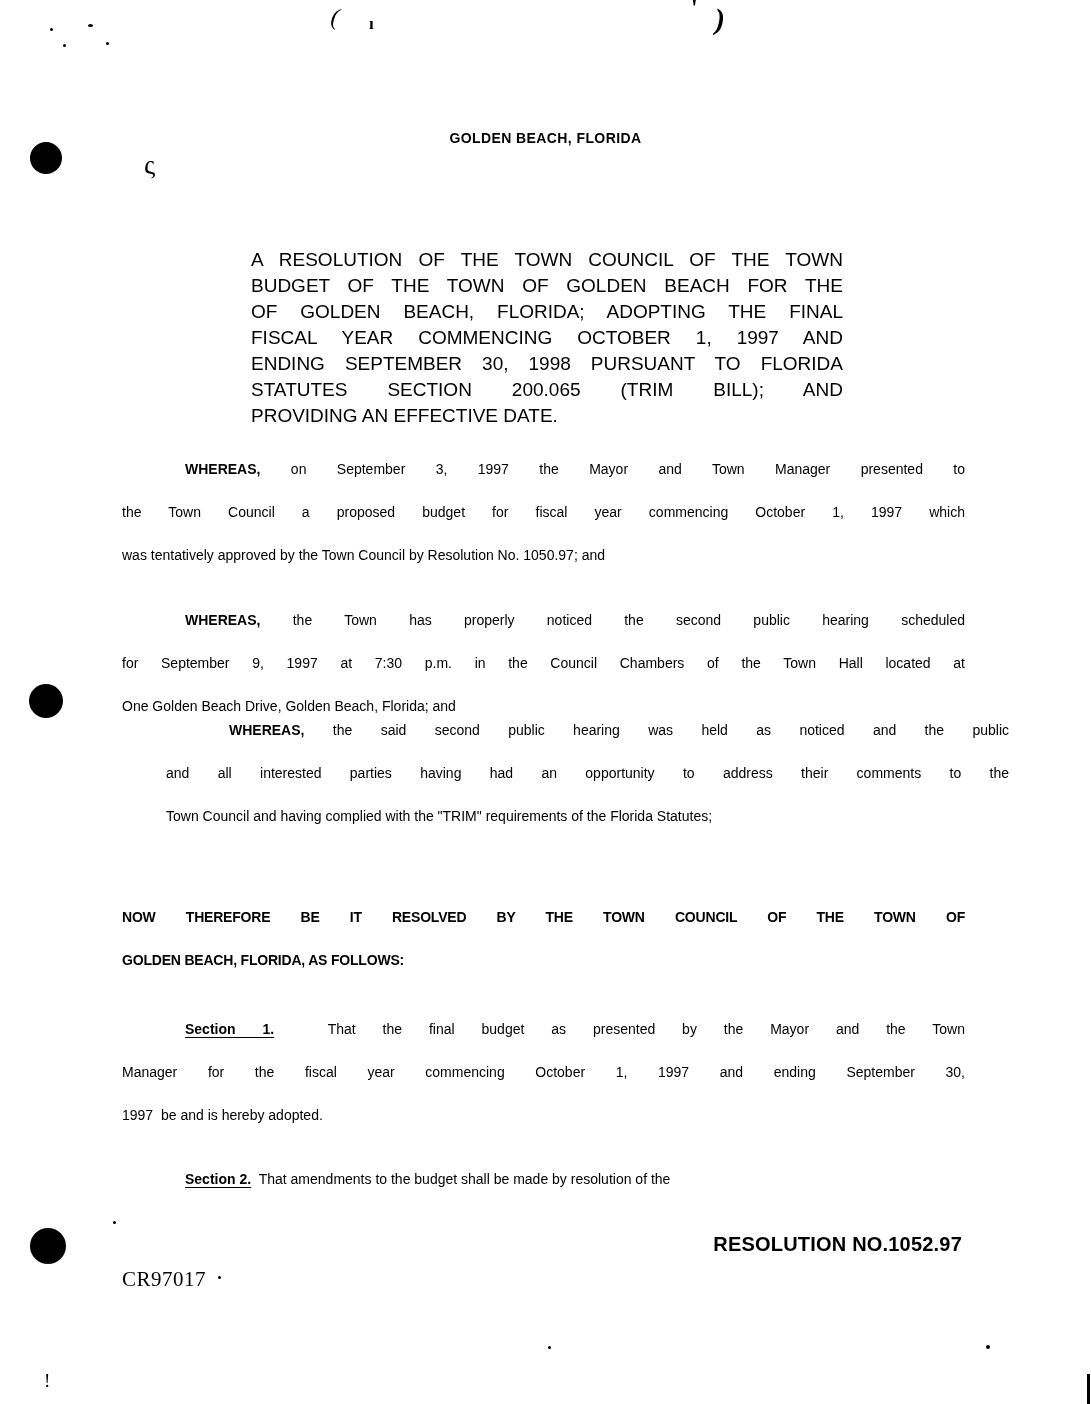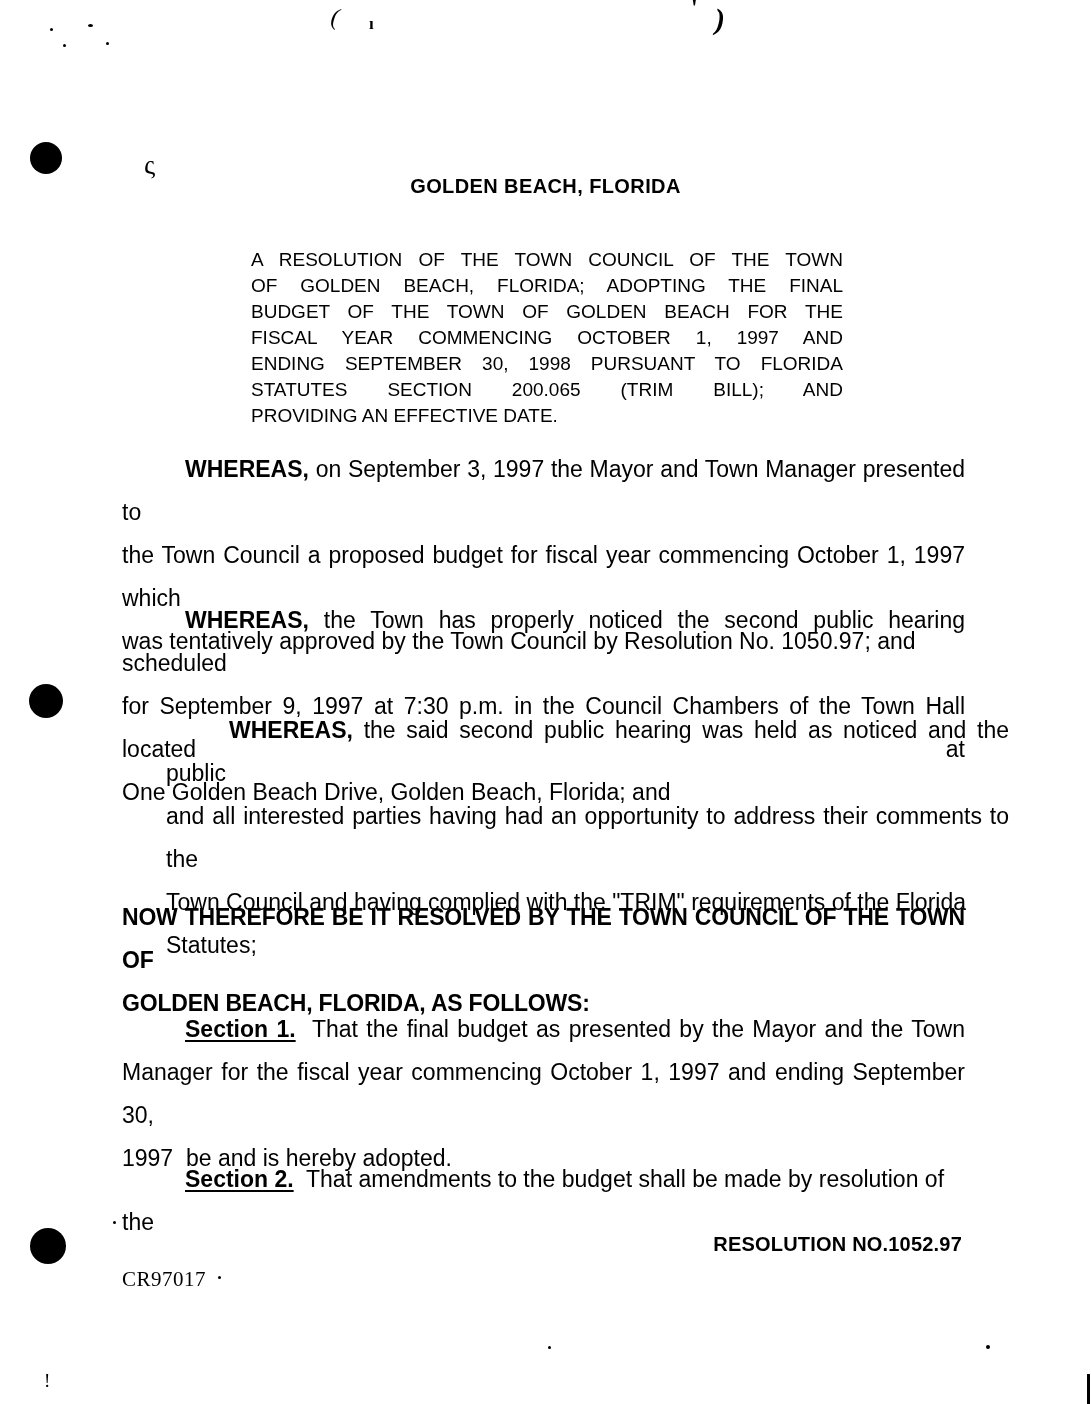--- a/index.html
+++ b/index.html
@@ -8,34 +8,34 @@
     width:1091px;height:1404px;
     background:#ffffff;
     color:#000;
     font-family:"Liberation Sans", sans-serif;
     overflow:hidden;
   }
   
   .title{
     position:absolute;left:0;width:1091px;
     text-align:center;font-weight:bold;
-    font-size:20px;letter-spacing:.4px;line-height:24px;margin-top:48px;
+    font-size:14px;letter-spacing:.4px;line-height:24px;
   }
   .title1{top:126px;}
   .title2{top:174px;}
   
   .caption{
     position:absolute;left:251px;top:247px;width:592px;
     font-size:19px;
   }
   .cap-line{line-height:26px;white-space:pre-wrap;}
   
   .para{
     position:absolute;left:122px;width:843px;
-    font-size:23px;
+    font-size:14px;
   }
   .body-line{line-height:43px;white-space:pre-wrap;}
   .jfull{text-align:justify;text-align-last:justify;}
   .indent{text-indent:63px;}
   .b{font-weight:bold;text-align:center;}
   .u{text-decoration:underline;text-underline-offset:3px;}
   .boldline{font-weight:bold;letter-spacing:-0.2px;}
   .p-w1{top:448px;}
   .p-w2{top:599px;}
   .p-w3{top:709px;margin-left:44px;}
@@ -91,22 +91,22 @@
   <span class="sliver"></span>
 
   <div class="dot dot1"></div>
   <div class="dot dot2"></div>
   <div class="dot dot3"></div>
 
   <div class="title title1">GOLDEN BEACH, FLORIDA</div>
 
   <div class="caption">
       <div class="cap-line jfull">A RESOLUTION OF THE TOWN COUNCIL OF THE TOWN</div>
+      <div class="cap-line jfull">BUDGET OF THE TOWN OF GOLDEN BEACH FOR THE</div>
       <div class="cap-line jfull">OF GOLDEN BEACH, FLORIDA; ADOPTING THE FINAL</div>
-      <div class="cap-line jfull">BUDGET OF THE TOWN OF GOLDEN BEACH FOR THE</div>
       <div class="cap-line jfull">FISCAL YEAR COMMENCING OCTOBER 1, 1997 AND</div>
       <div class="cap-line jfull">ENDING SEPTEMBER 30, 1998 PURSUANT TO FLORIDA</div>
       <div class="cap-line jfull">STATUTES SECTION 200.065 (TRIM BILL); AND</div>
       <div class="cap-line">PROVIDING AN EFFECTIVE DATE.</div>
     </div>
 
   <div class="para p-w1">
       <div class="body-line jfull indent"><span class="b">WHEREAS,</span> on September 3, 1997 the Mayor and Town Manager presented to</div>
       <div class="body-line jfull">the Town Council a proposed budget for fiscal year commencing October 1, 1997 which</div>
       <div class="body-line">was tentatively approved by the Town Council by Resolution No. 1050.97; and</div>

